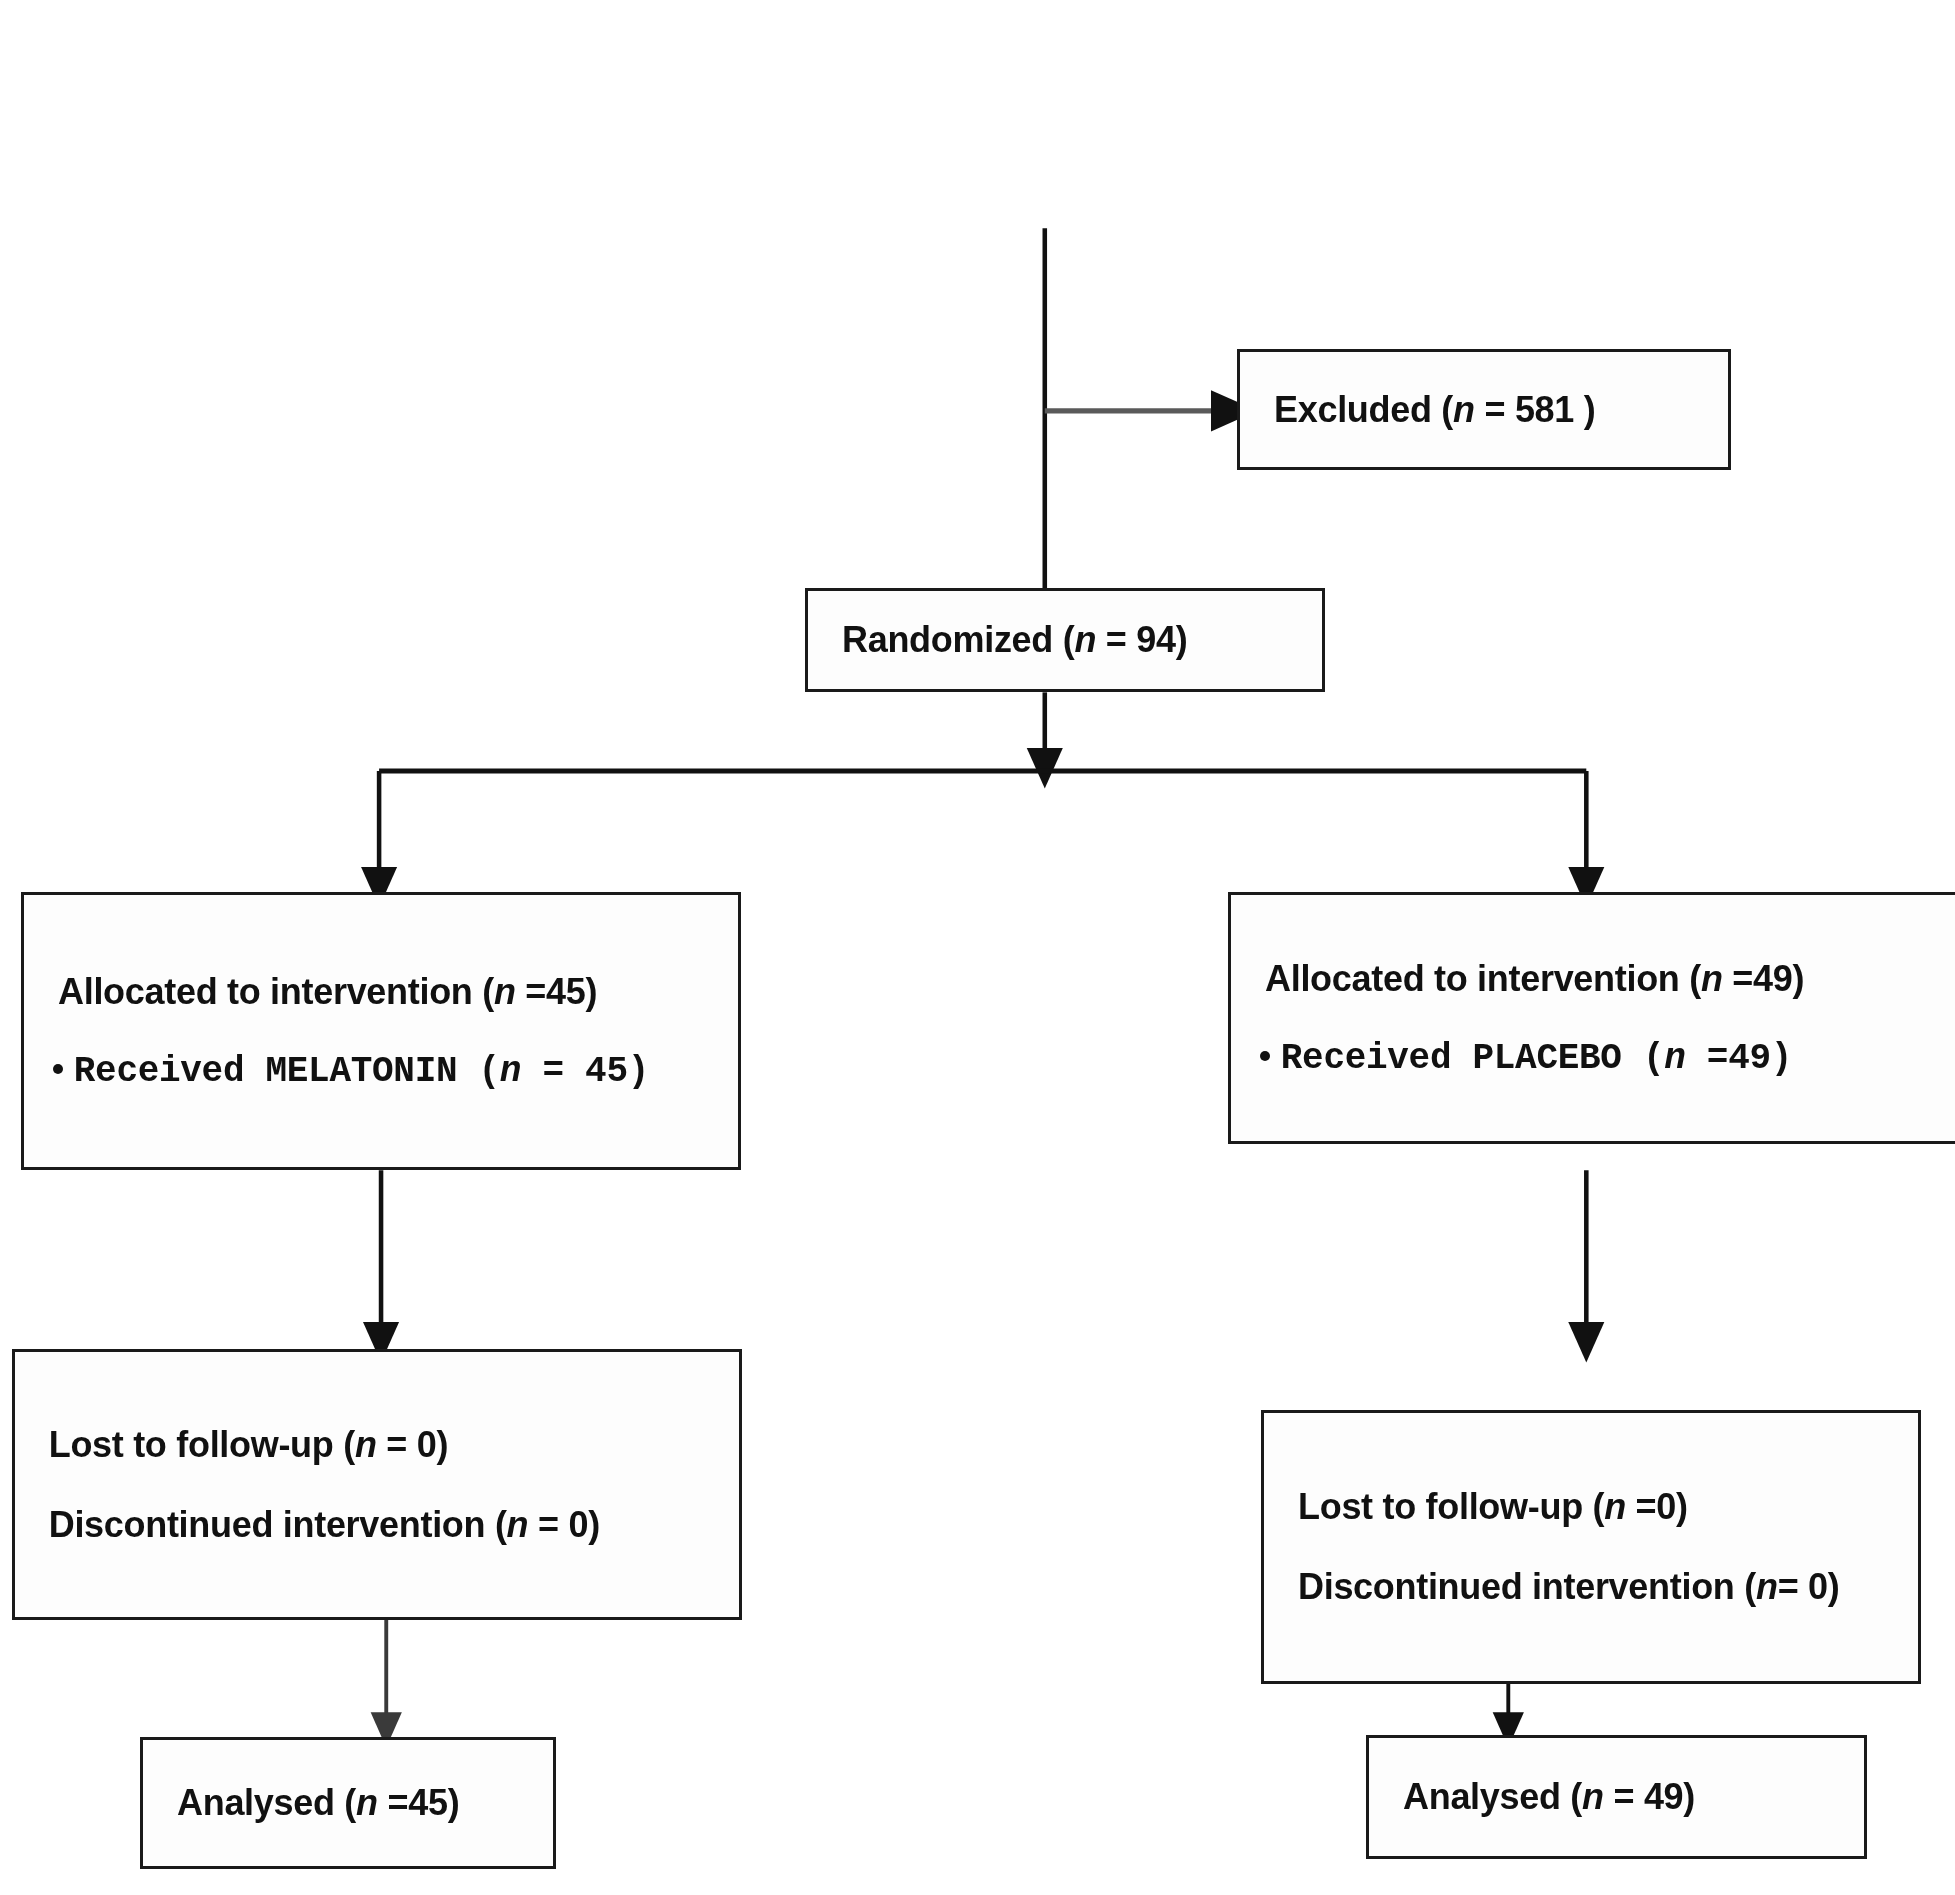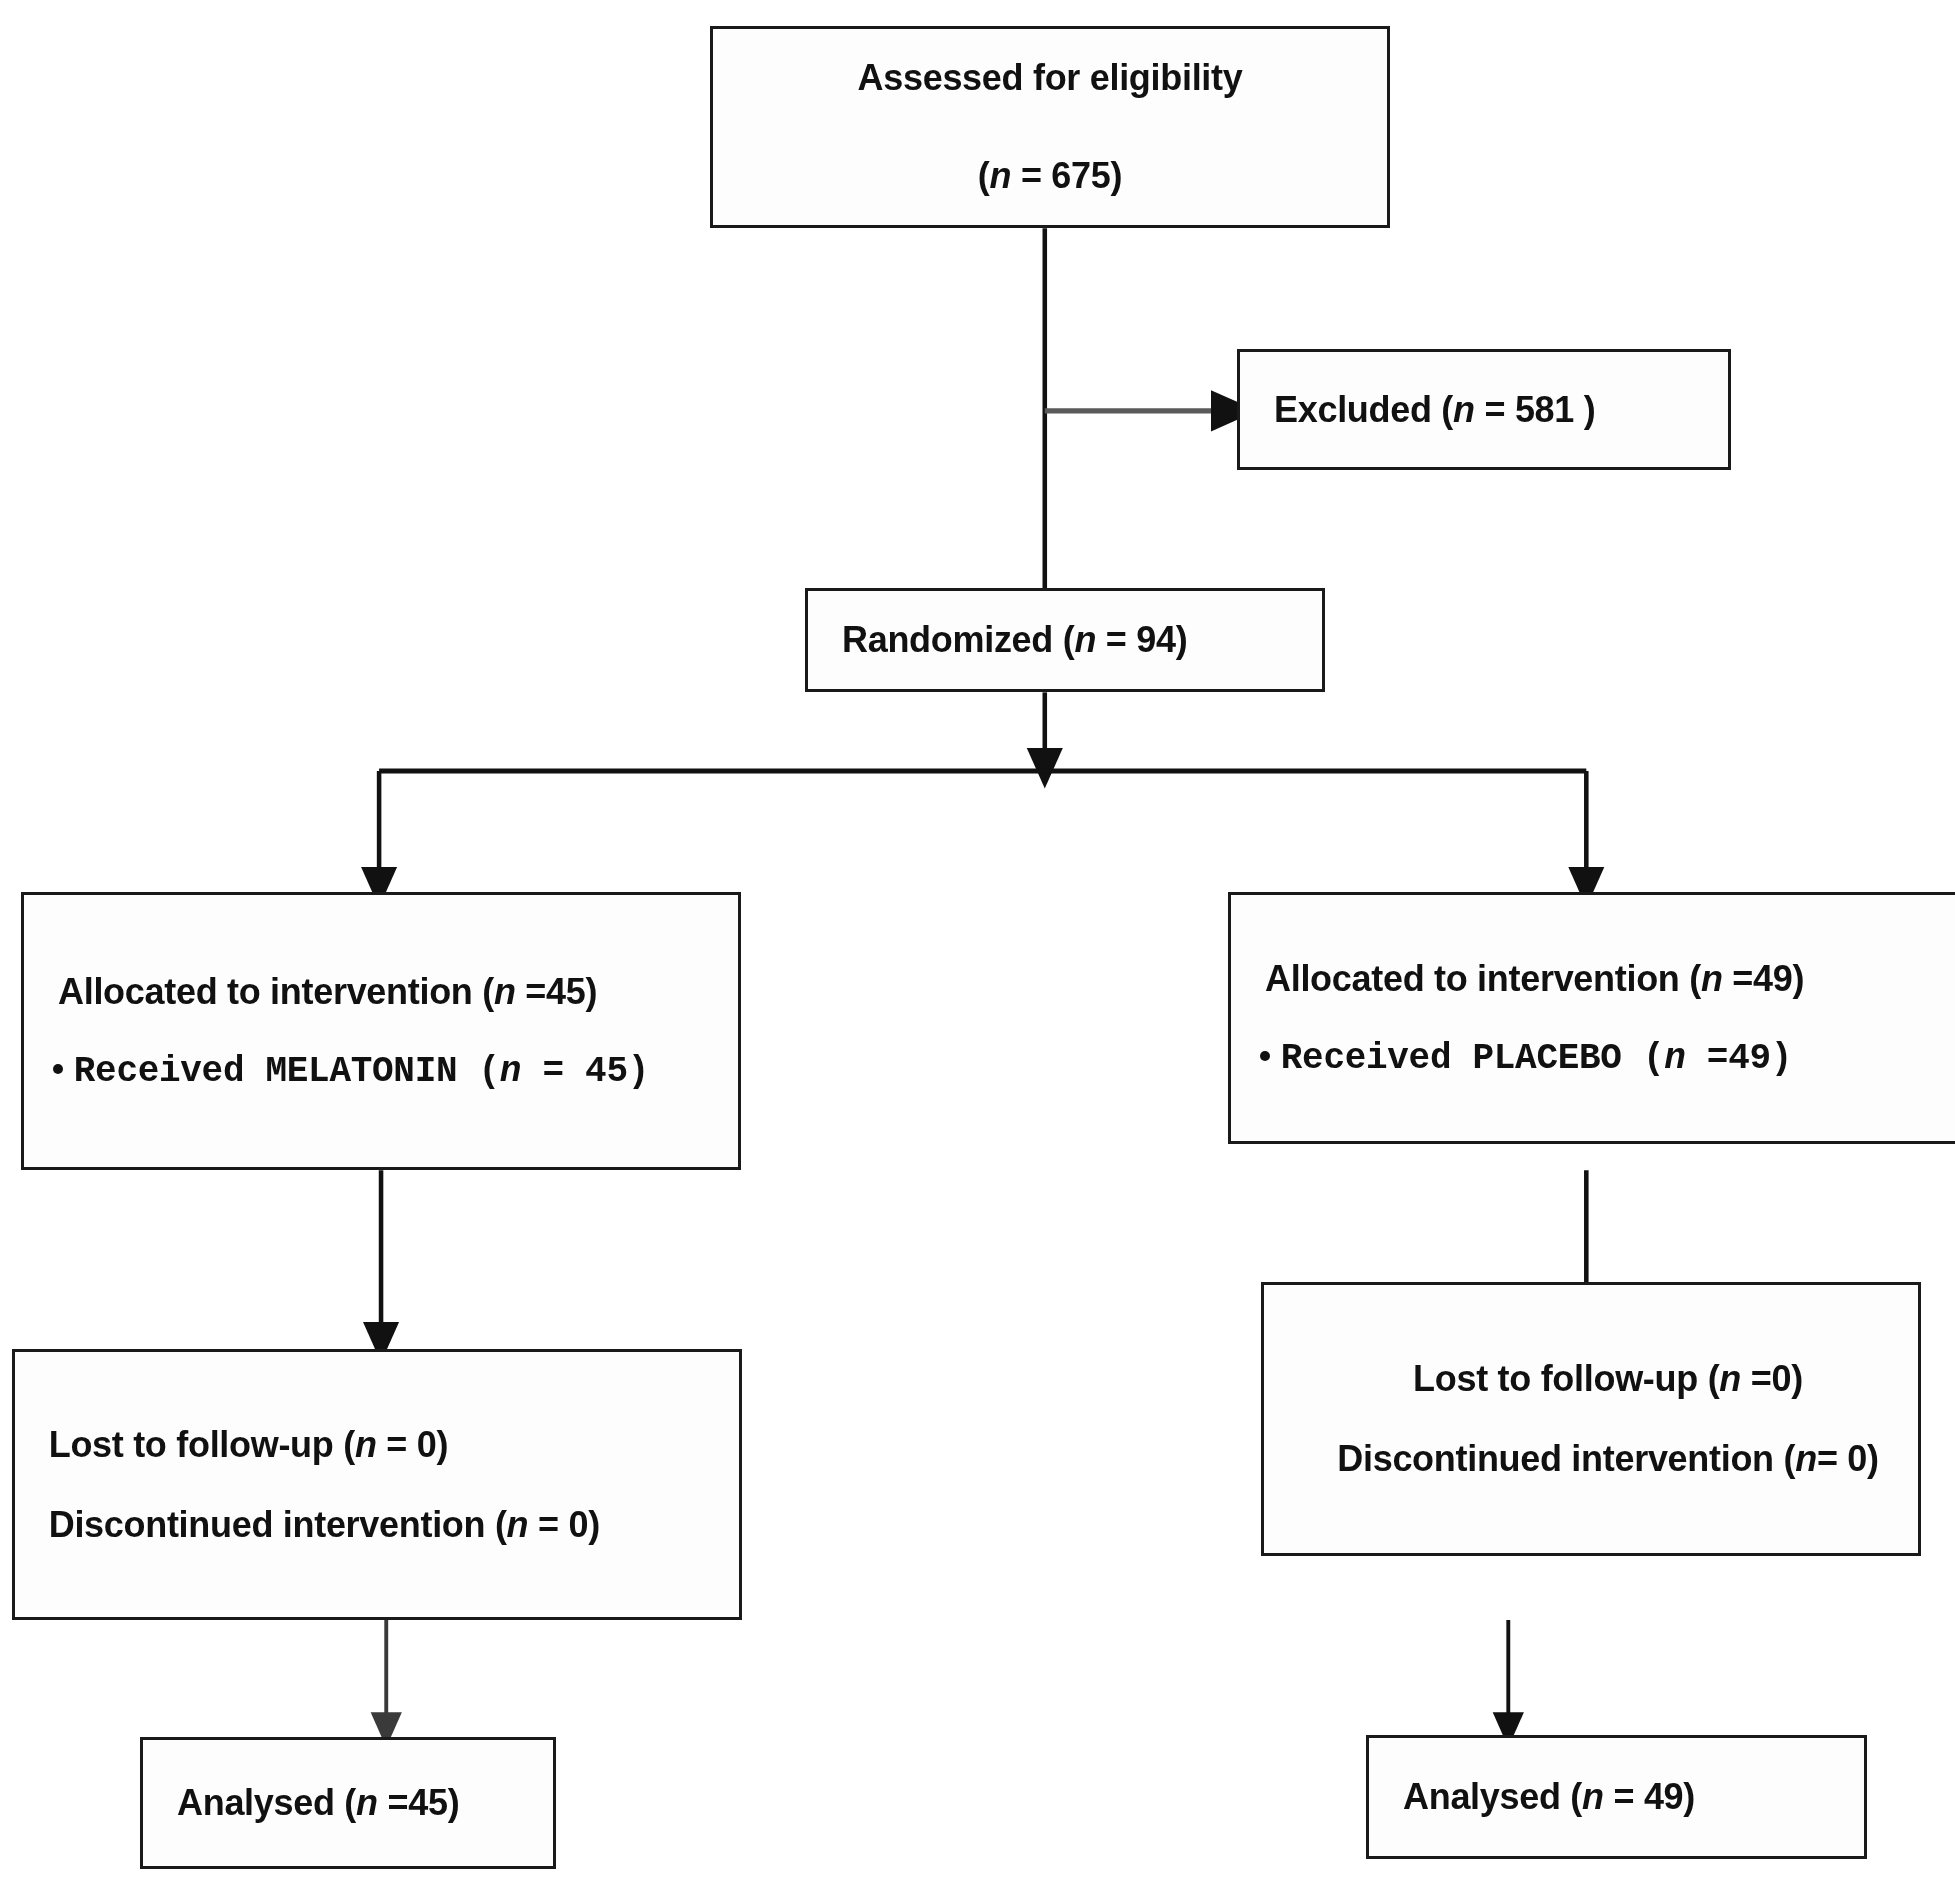--- a/index.html
+++ b/index.html
@@ -89,27 +89,20 @@
 
     <line x1="586" y1="1800" x2="586" y2="2068" stroke="#111111" stroke-width="7" marker-end="url(#ah-dark)"></line>
 
     <line x1="2440" y1="1800" x2="2440" y2="2068" stroke="#111111" stroke-width="7" marker-end="url(#ah-dark)"></line>
 
     <line x1="594" y1="2492" x2="594" y2="2664" stroke="#3a3a3a" stroke-width="6" marker-end="url(#ah-gray)"></line>
 
     <line x1="2320" y1="2492" x2="2320" y2="2664" stroke="#111111" stroke-width="6" marker-end="url(#ah-dark)"></line>
   </svg>
 
-  <div class="box center-text" style="left:710px; top:26px; width:680px; height:202px;">
-    <div class="txt">Assessed for eligibility</div>
-    <div class="gap-md"></div>
-    <div class="txt">
-      <span>(</span><span class="ital">n</span><span> = 675)</span>
-    </div>
-  </div>
 
   <div class="box" style="left:1237px; top:349px; width:494px; height:121px;">
     <div class="txt pad-l">
       <span>Excluded  (</span><span class="ital">n</span><span> = 581 )</span>
     </div>
   </div>
 
   <div class="box" style="left:805px; top:588px; width:520px; height:104px;">
     <div class="txt pad-l">
       <span>Randomized (</span><span class="ital">n</span><span> = 94)</span>
@@ -139,21 +132,21 @@
   <div class="box" style="left:11.7px; top:1349px; width:730px; height:271px;">
     <div class="txt pad-l">
       <span>Lost to follow-up  (</span><span class="ital">n</span><span> = 0)</span>
     </div>
     <div class="gap-sm"></div>
     <div class="txt pad-l">
       <span>Discontinued intervention (</span><span class="ital">n</span><span> = 0)</span>
     </div>
   </div>
 
-  <div class="box" style="left:1261px; top:1282px; width:660px; height:274px;text-align:center;">
+  <div class="box" style="left:1261px; top:1410px; width:660px; height:274px;">
     <div class="txt pad-l">
       <span>Lost to follow-up  (</span><span class="ital">n</span><span> =0)</span>
     </div>
     <div class="gap-sm"></div>
     <div class="txt pad-l">
       <span>Discontinued intervention (</span><span class="ital">n</span><span>= 0)</span>
     </div>
   </div>
 
   <div class="box" style="left:140px; top:1737px; width:416px; height:132px;">

